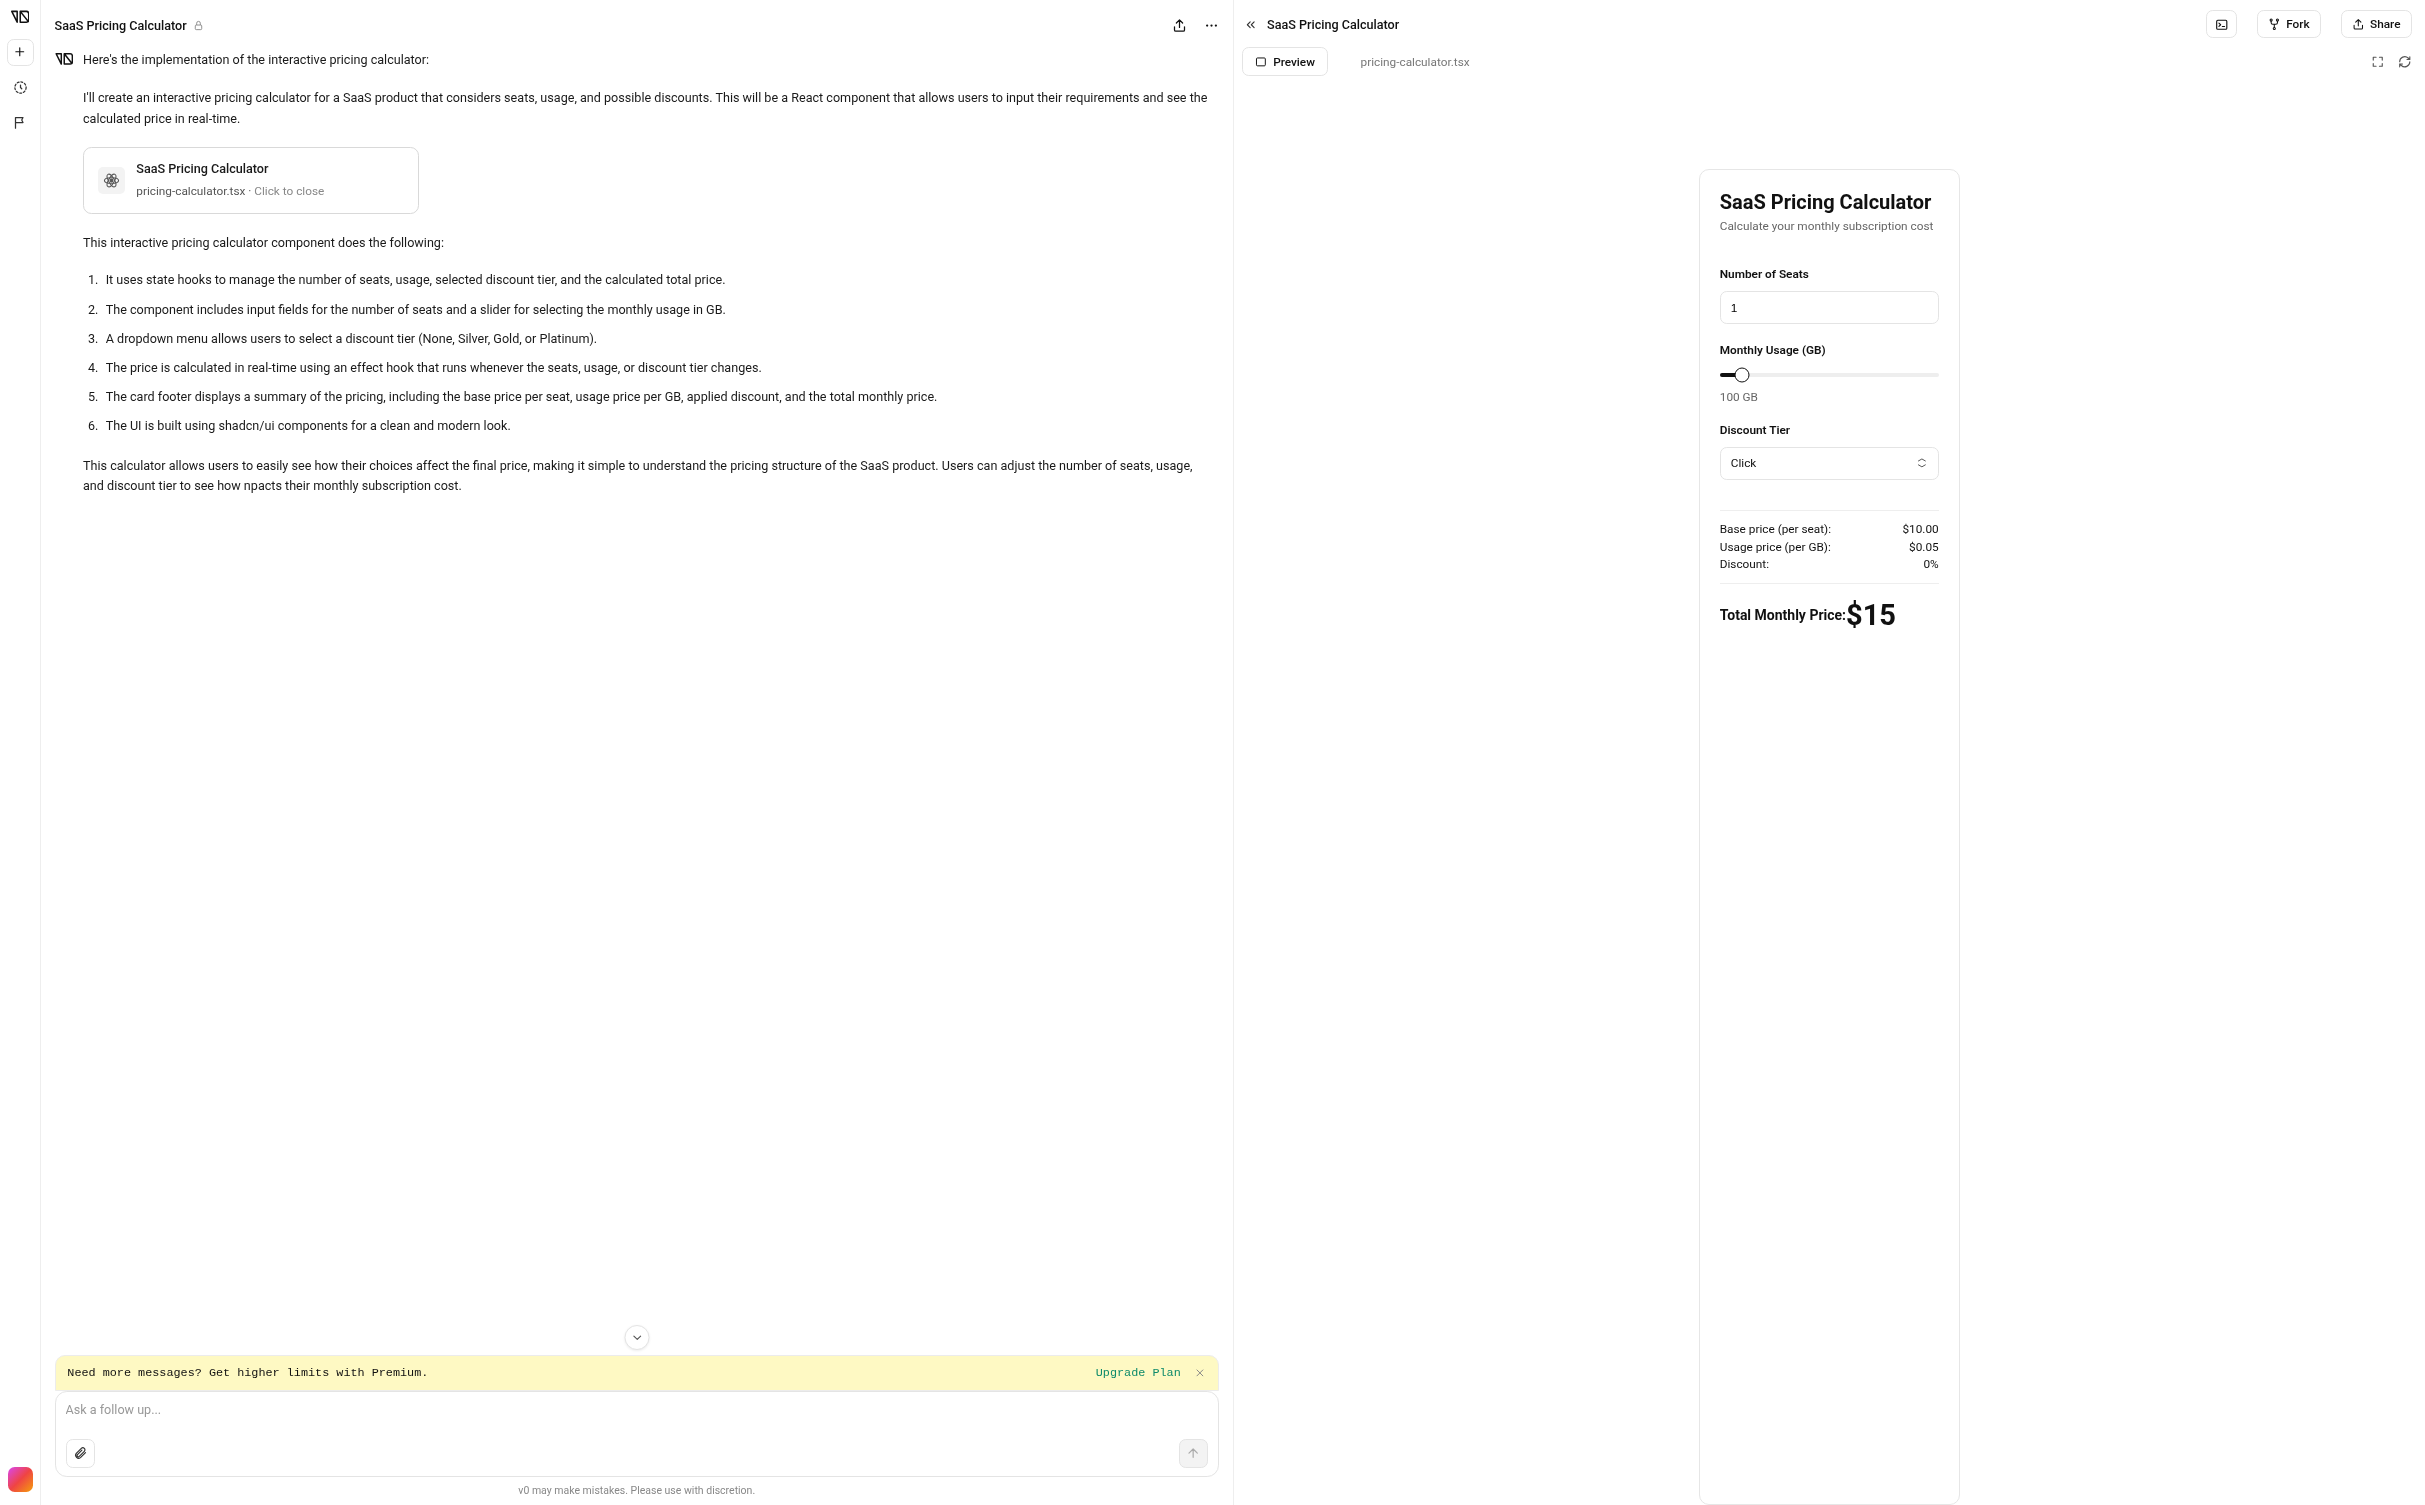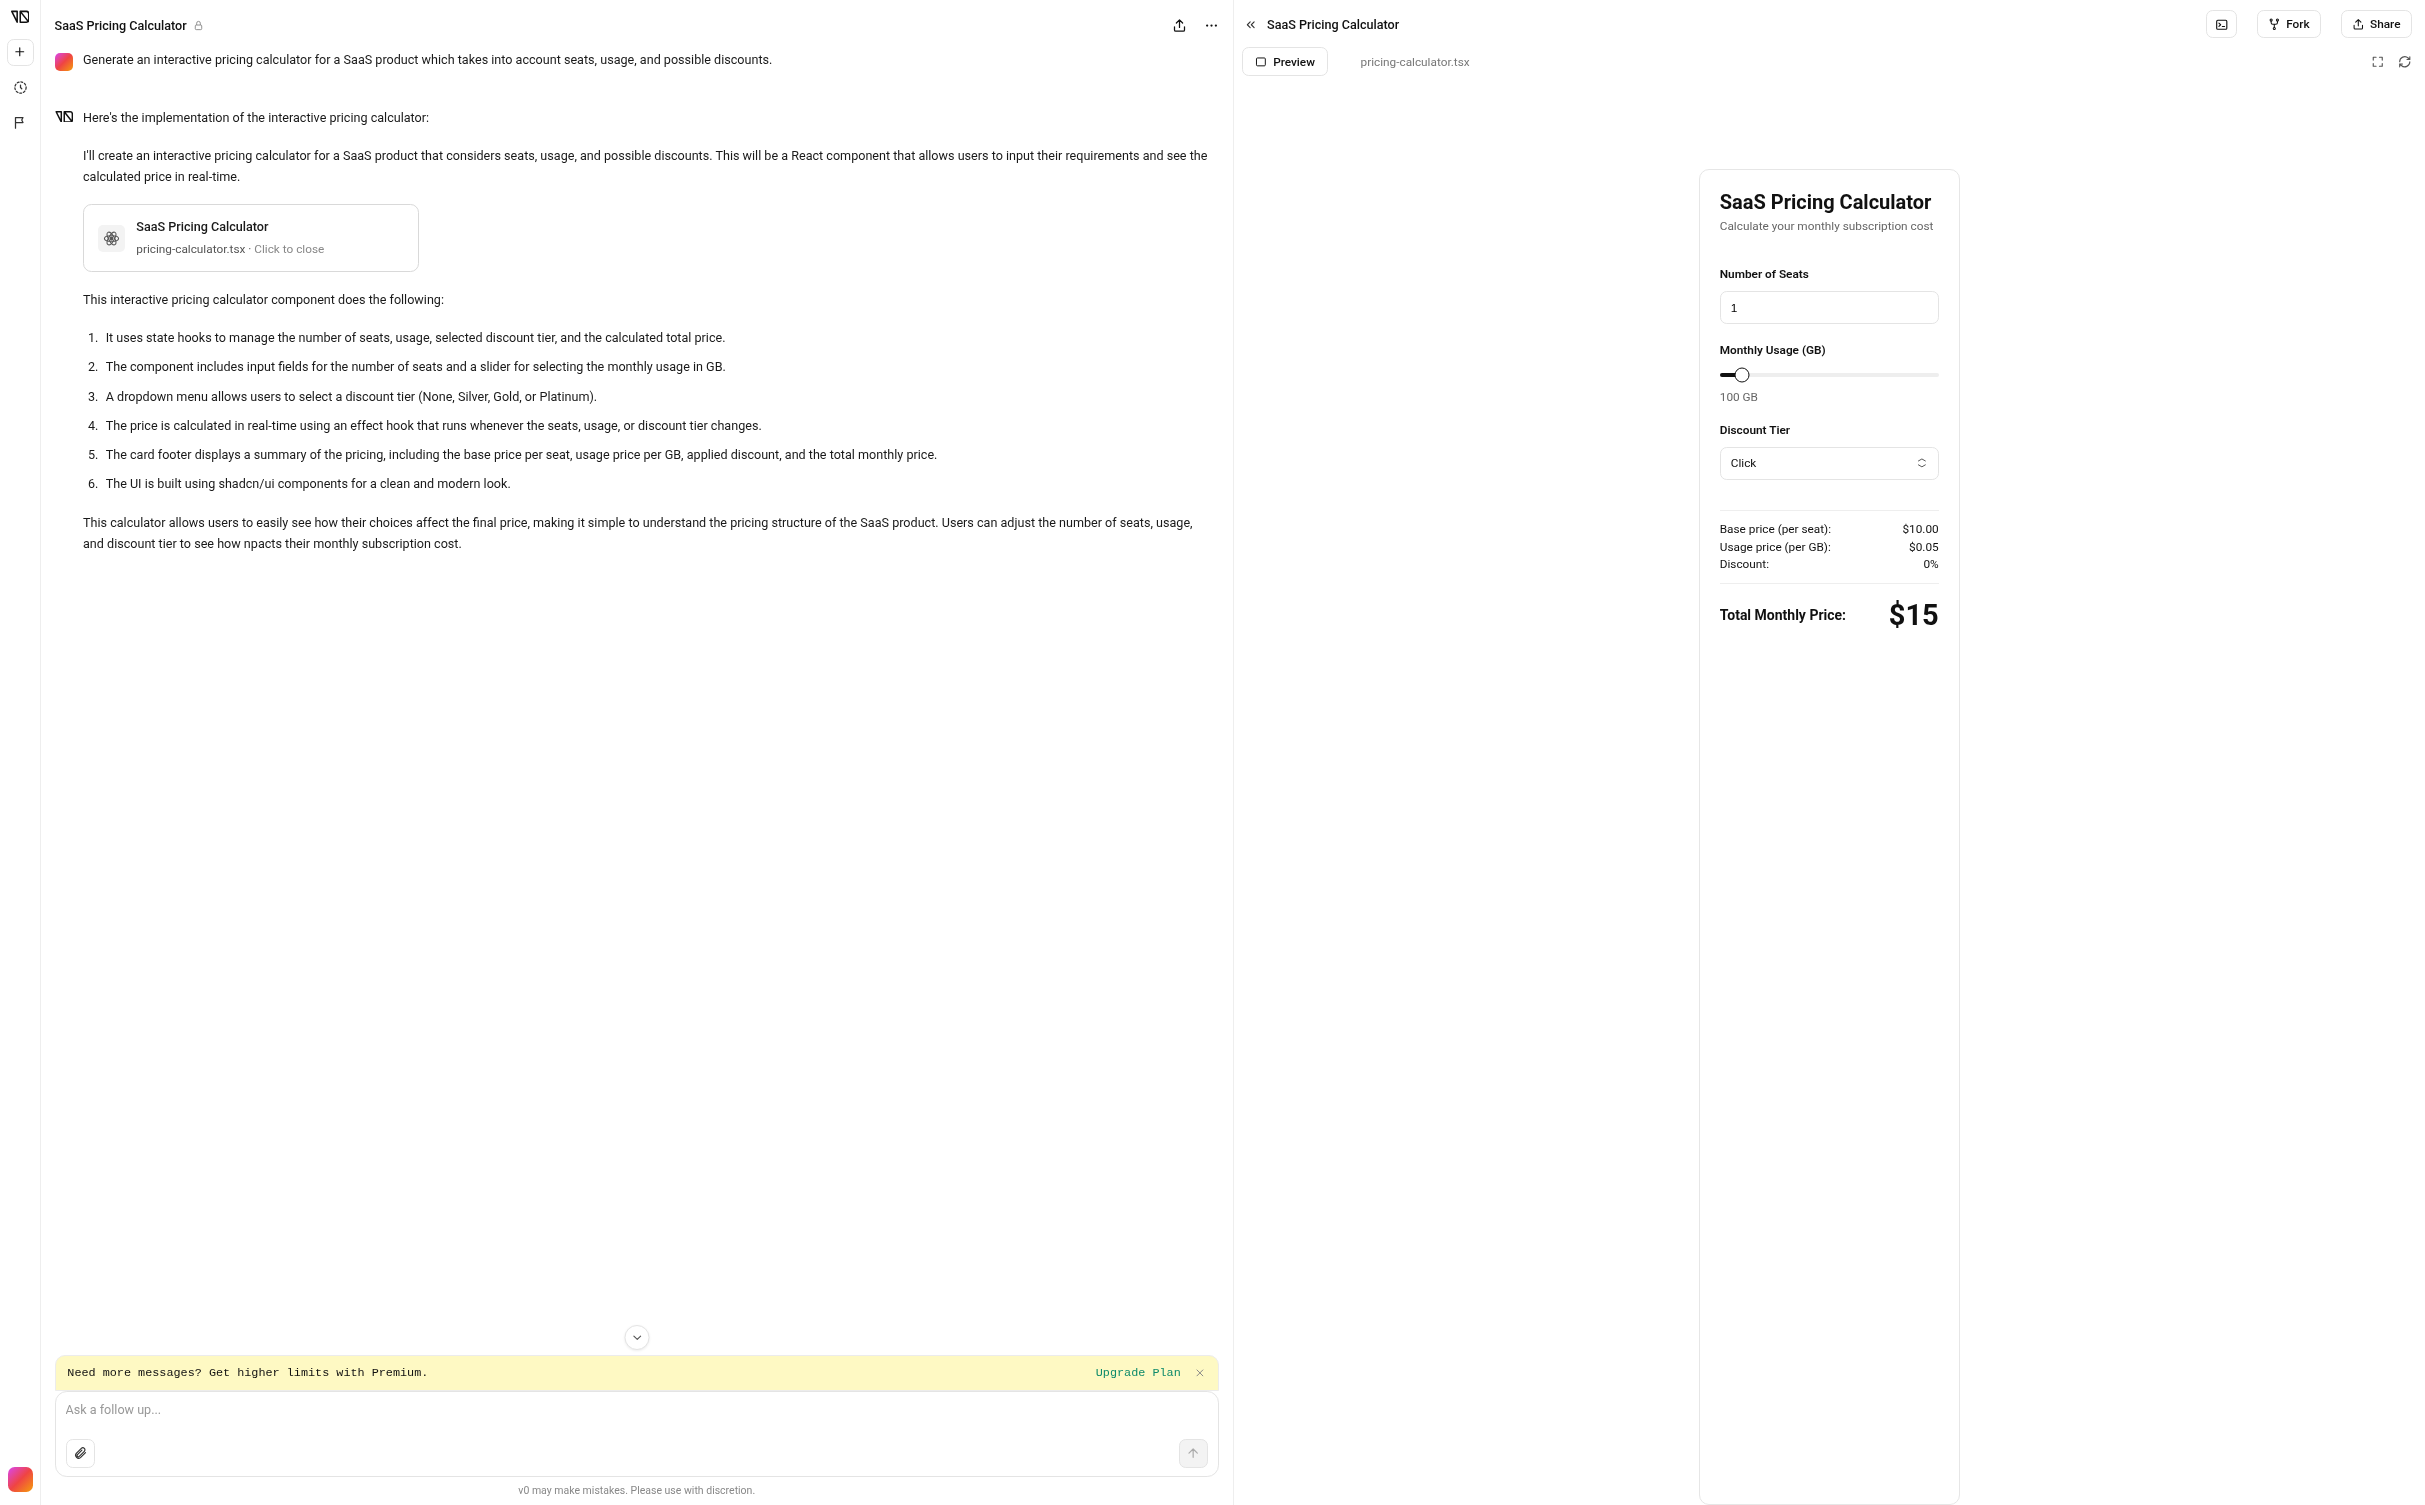--- a/index.html
+++ b/index.html
@@ -195,21 +195,21 @@
 }
 .slider-value { font-size: 11.8px; color: #666; margin-top: 6.7px; }
 .select {
   width: 100%; border: 0.8px solid #e4e4e4; border-radius: 6.7px; padding: 8.4px 10px;
   font-size: 11.8px; display: flex; justify-content: space-between; align-items: center;
   cursor: pointer;
 }
 .summary { border-top: 0.8px solid #eee; padding-top: 11.8px; margin-top: 30px; }
 .summary-row { display: flex; justify-content: space-between; font-size: 11.8px; margin-bottom: 3.4px; }
 .total-row {
-  display: flex; justify-content: space-between; align-items: center;
+  display: flex; align-items: center;
   border-top: 0.8px solid #eee; padding-top: 13.5px; margin-top: 11.8px;
 }
 .total-label { font-size: 14px; font-weight: 700; }
 .total-value { font-size: 29px; font-weight: 700; }
 svg { display: block; }
 </style>
 </head>
 <body>
 
 <div class="app">
@@ -254,26 +254,20 @@
             </svg>
           <svg width="15" height="15" viewBox="0 0 24 24" fill="#111">
               <circle cx="5" cy="12" r="1.8"></circle>
               <circle cx="12" cy="12" r="1.8"></circle>
               <circle cx="19" cy="12" r="1.8"></circle>
             </svg>
         </div>
       </div>
 
       <div class="chat-body">
-        <div class="msg">
-          <div class="msg-avatar user"></div>
-          <div class="msg-content">
-            <p>Generate an interactive pricing calculator for a SaaS product which takes into account seats, usage, and possible discounts.</p>
-          </div>
-        </div>
 
         <div class="msg">
           <div class="msg-avatar assistant">
             <svg viewBox="0 0 24 16" width="18.5" height="11.8">
                 <path d="M1 1 L8 15 L8 1 Z M12 1 H20 A3 3 0 0 1 23 4 V12 A3 3 0 0 1 20 15 H12 Z M12 1 L23 15" fill="none" stroke="#111" stroke-width="2" stroke-linejoin="round"></path>
               </svg>
           </div>
           <div class="msg-content">
             <p>Here's the implementation of the interactive pricing calculator:</p>
             <p>I'll create an interactive pricing calculator for a SaaS product that considers seats, usage, and possible discounts. This will be a React component that allows users to input their requirements and see the calculated price in real-time.</p>

